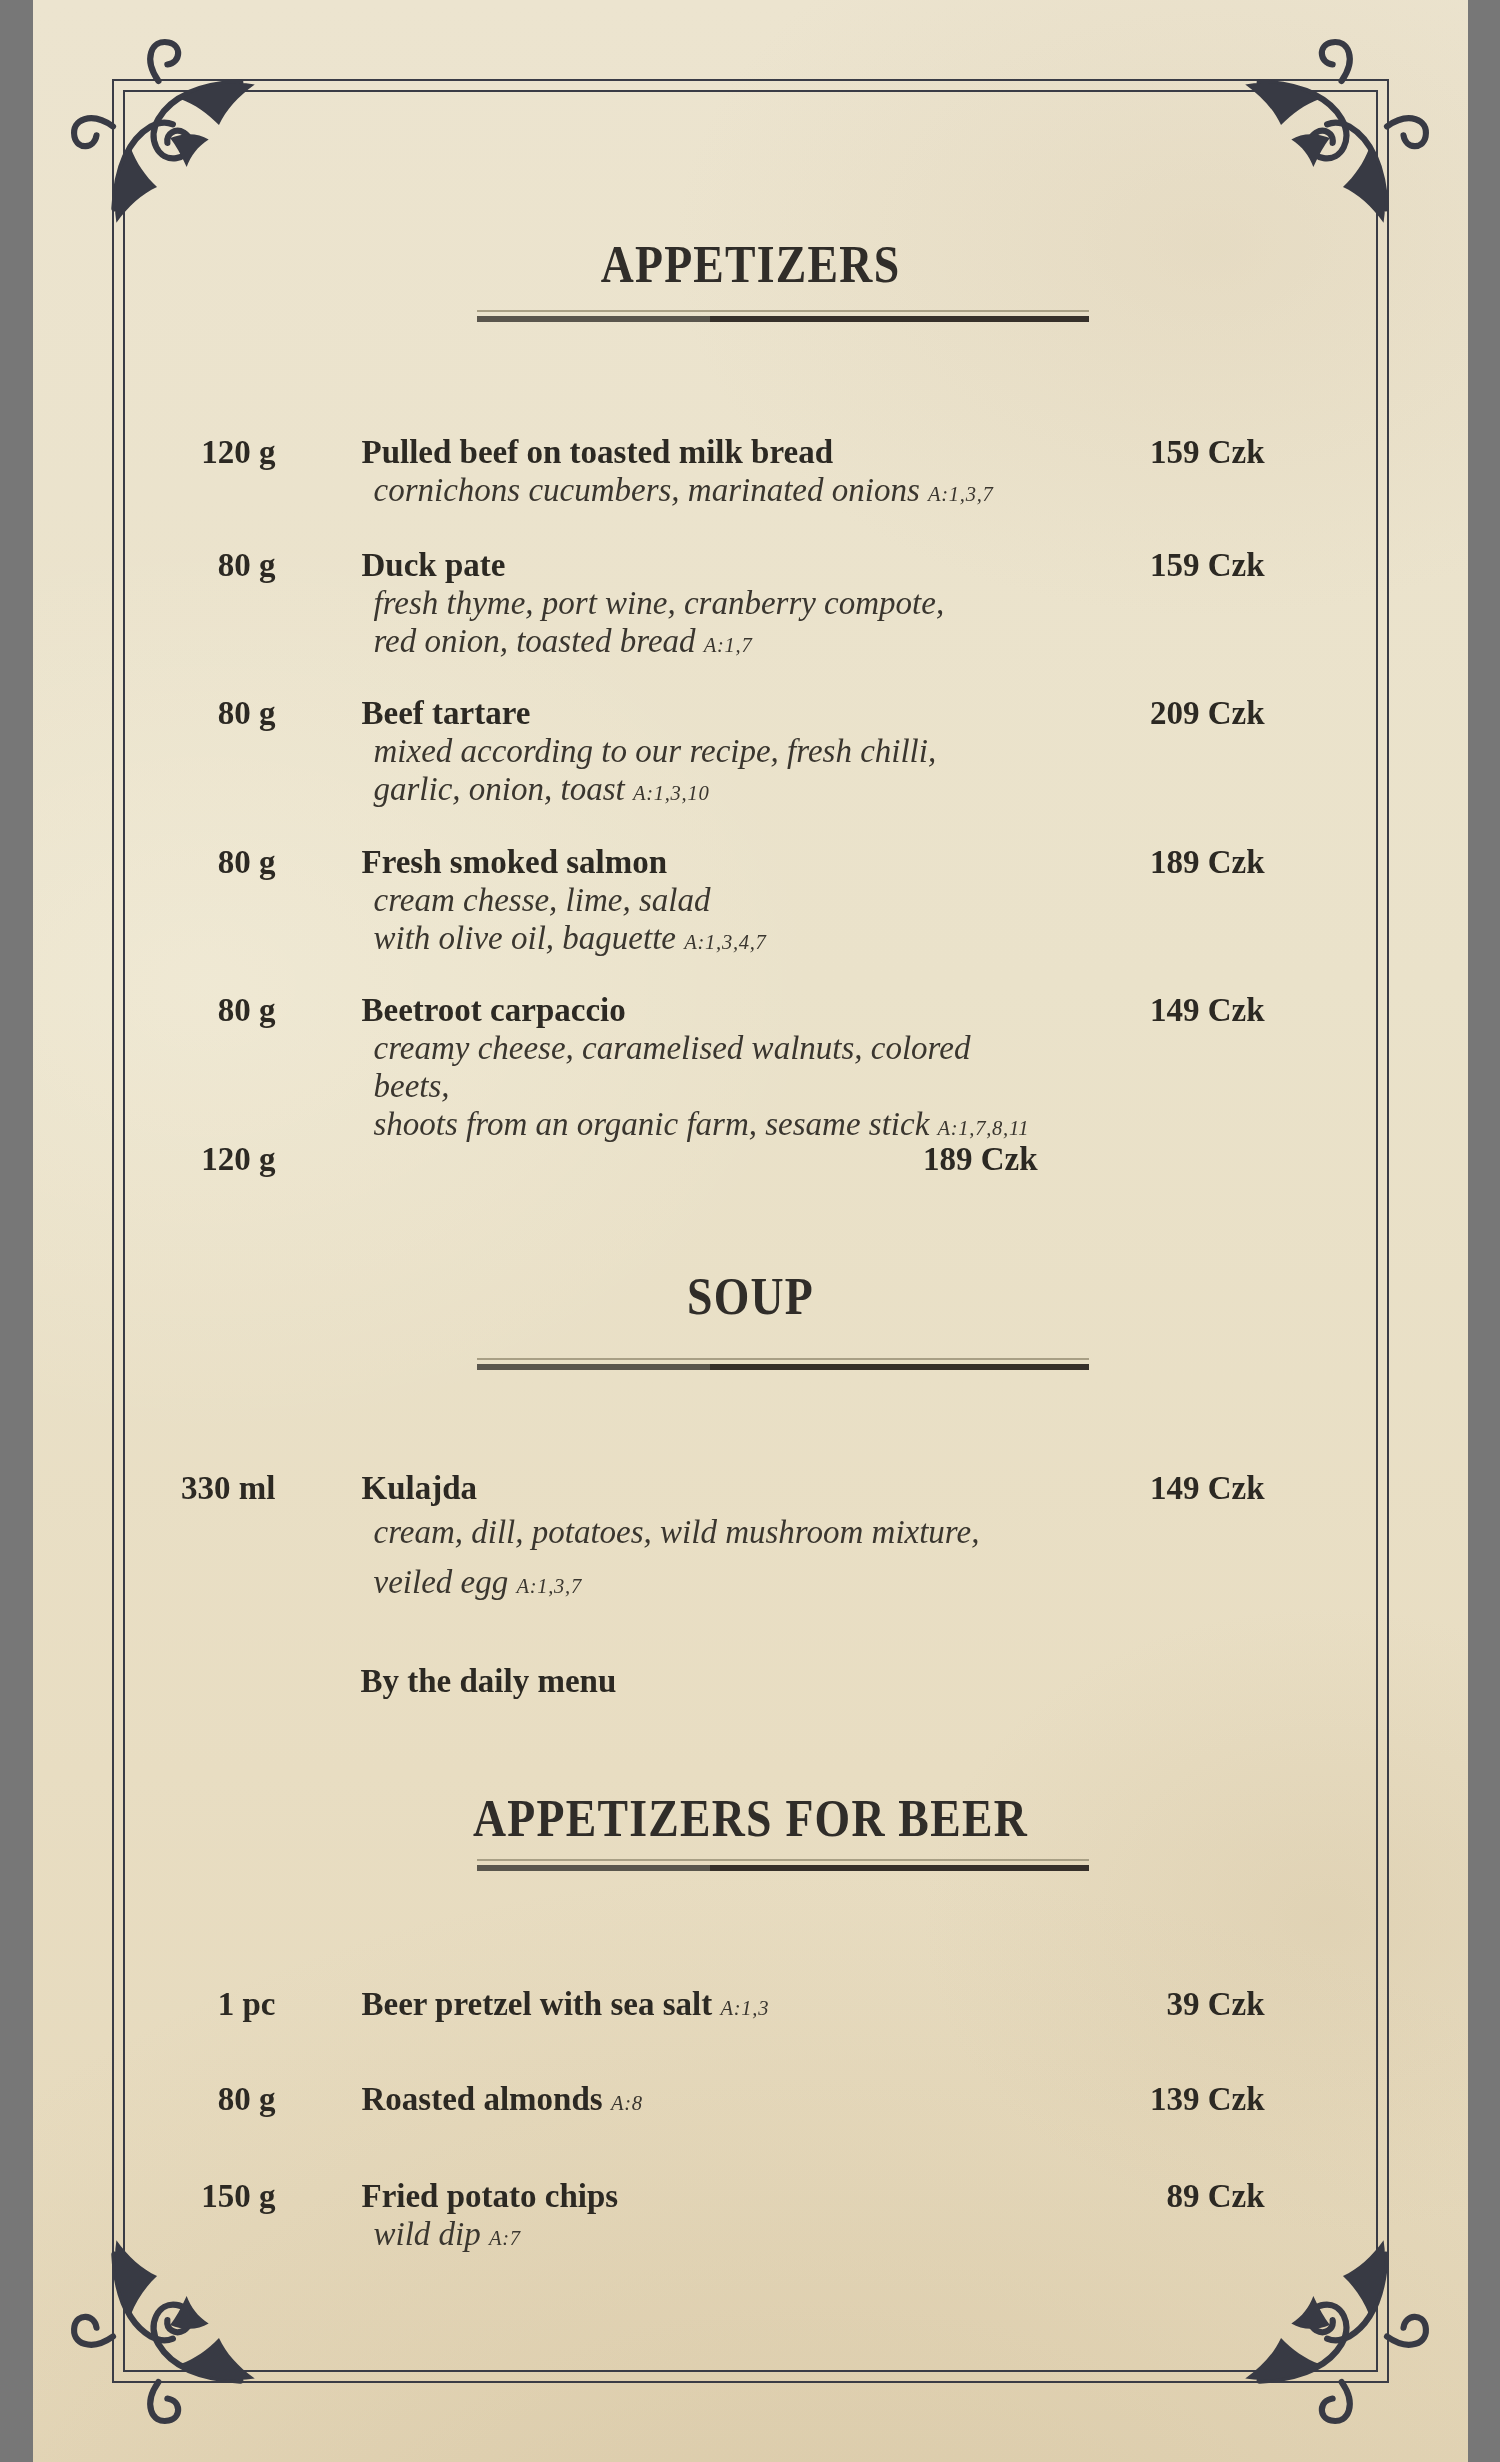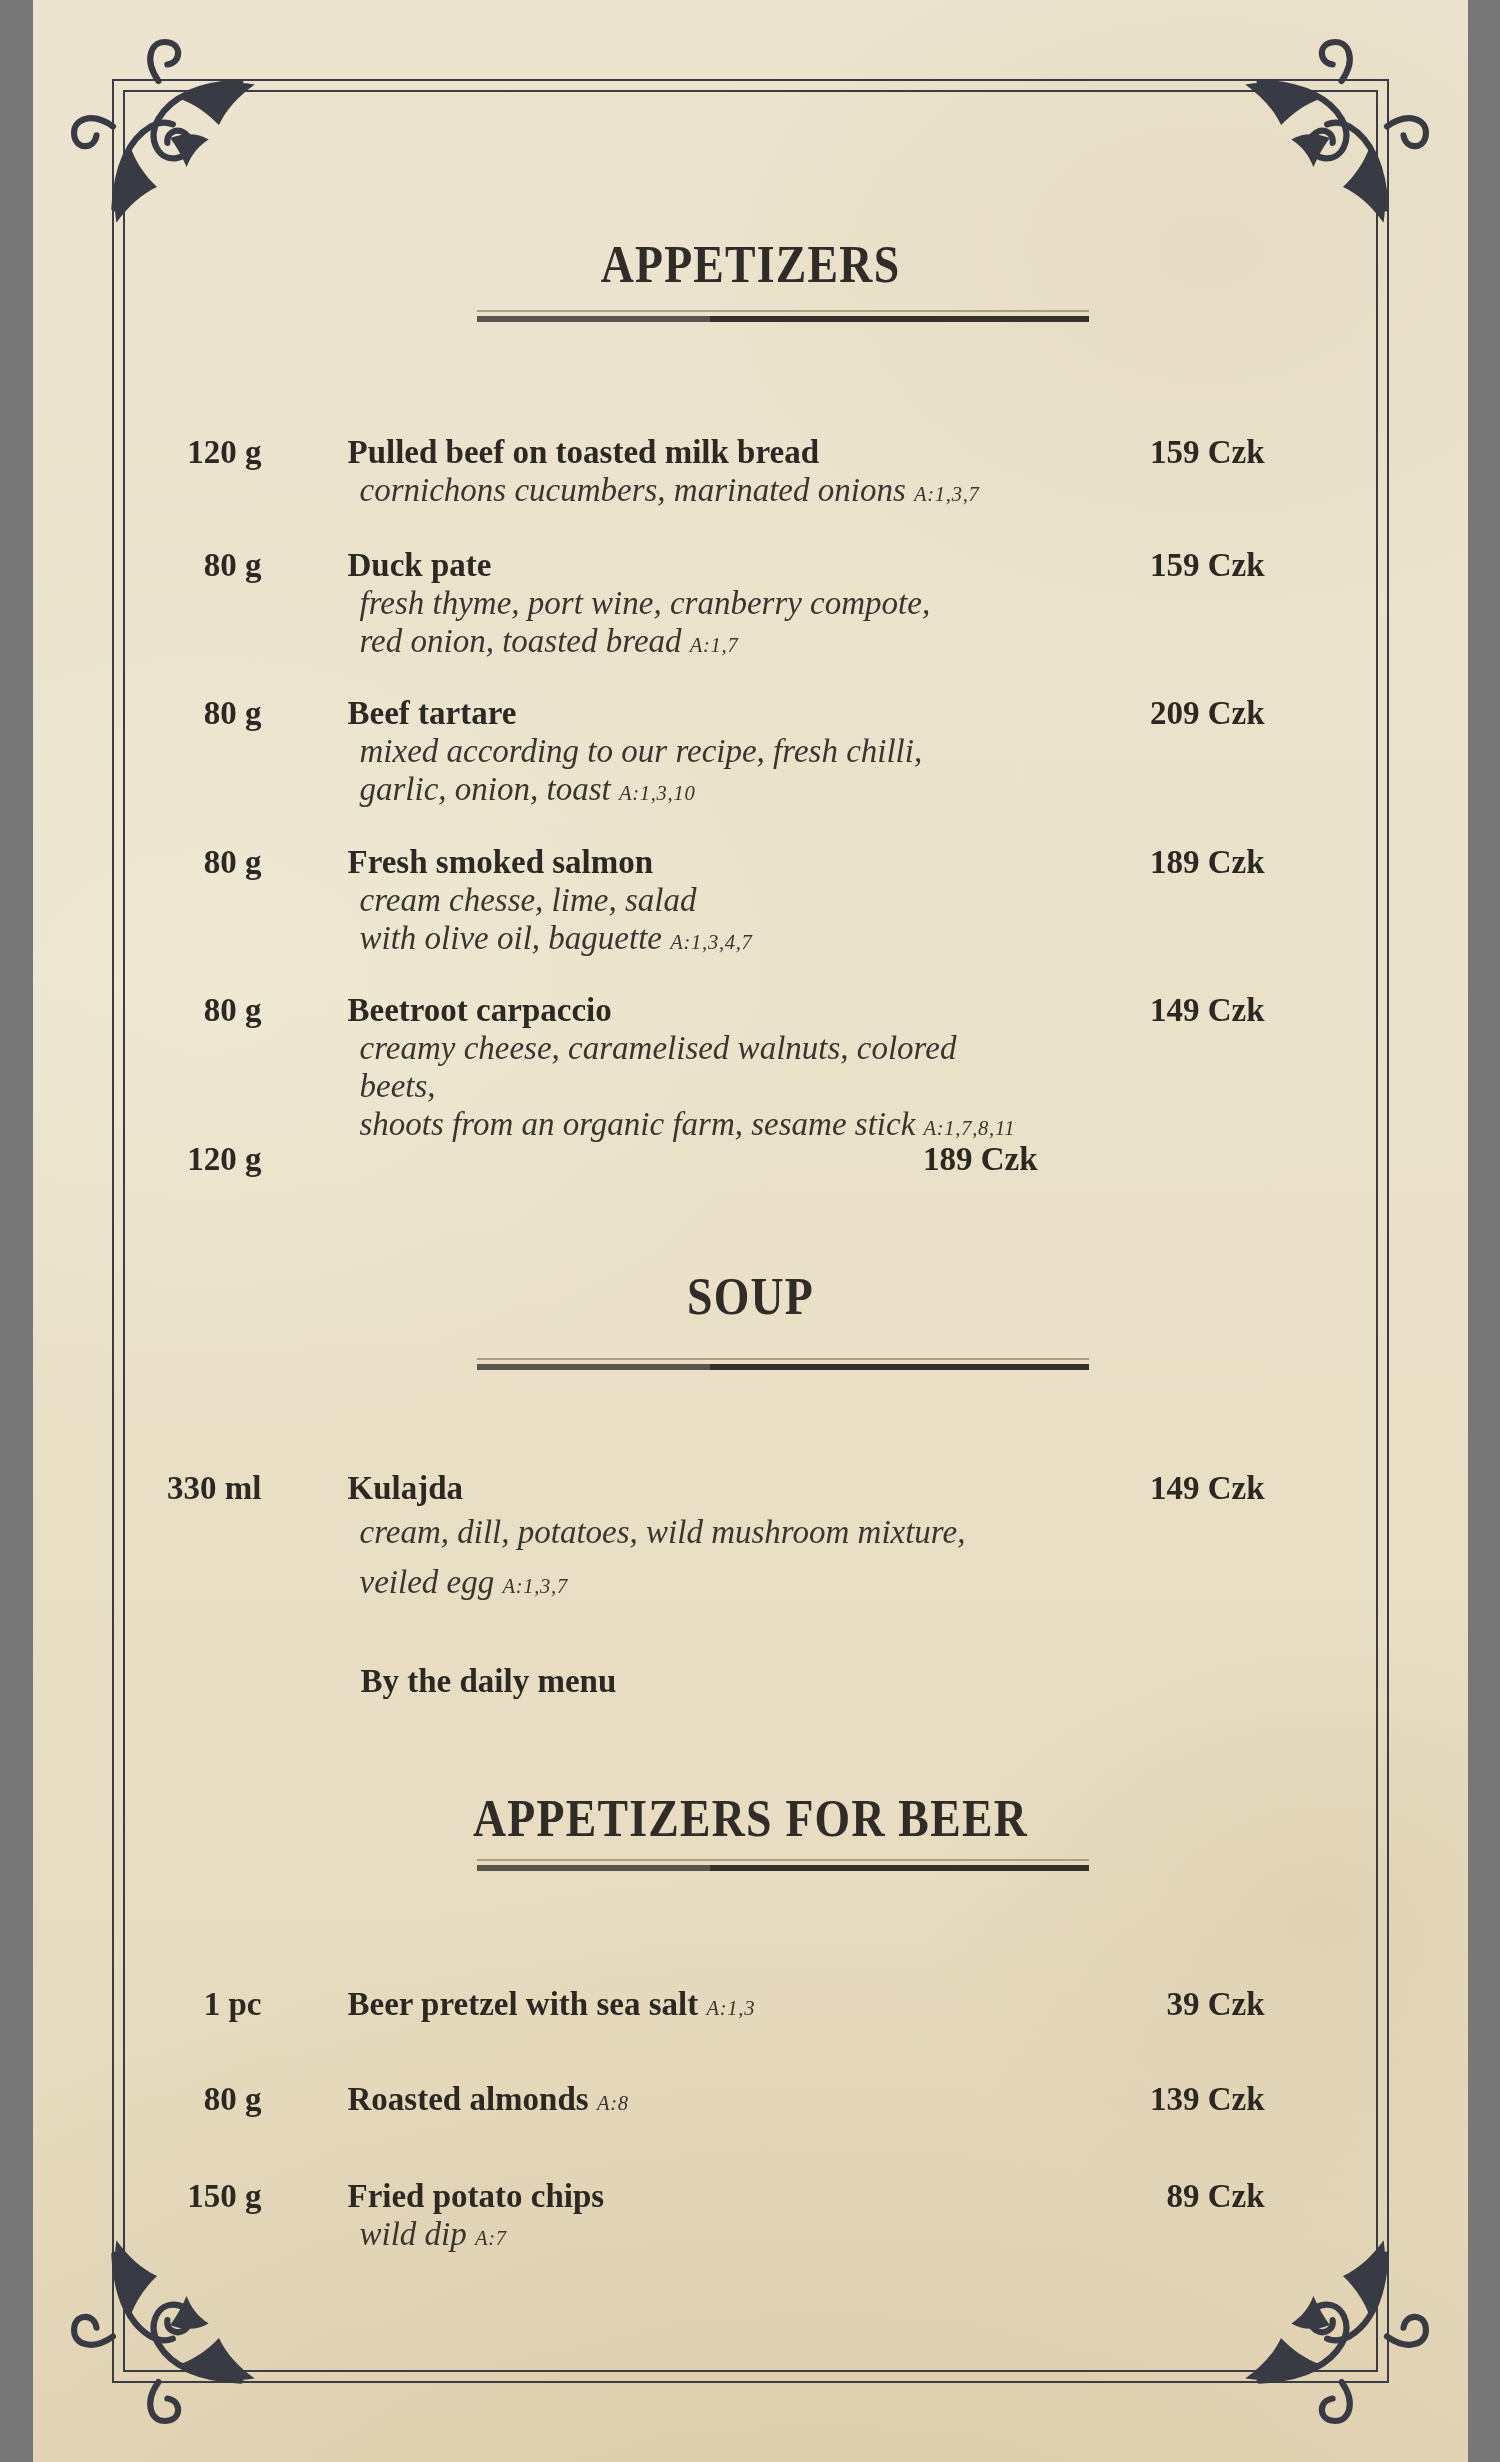--- a/index.html
+++ b/index.html
@@ -32,21 +32,21 @@
     font-size:52px;line-height:55px;font-weight:700;
     letter-spacing:1.4px;color:#302d29;
     transform:scaleX(.88);
   }
   .rule{position:absolute;left:444px;width:612px;height:12.4px;}
   .rule::before{content:"";position:absolute;left:0;right:0;top:0;height:2.1px;background:#a89f85;}
   .rule::after{content:"";position:absolute;left:0;right:0;top:6.2px;height:6.2px;
     background:linear-gradient(to right,#5a564d 0%,#5a564d 38%,#36302a 38%,#36302a 100%);}
   
   .row{
-    position:absolute;left:124px;right:203px;
+    position:absolute;left:138px;right:203px;
     display:grid;grid-template-columns:105px 1fr 227px;
     font-size:33px;line-height:38px;
   }
   .qty{font-weight:700;text-align:right;white-space:nowrap;color:#2c2923;}
   .body{padding-left:86px;}
   .name{font-weight:700;color:#2c2923;text-align:center;}
   .desc{font-style:italic;color:#3a362f;margin-left:12px;}
   .desc-wide{line-height:50px;}
   .alg{font-style:italic;font-size:20.6px;color:#3a362f;letter-spacing:0.7px;}
   .price{font-weight:700;text-align:right;white-space:nowrap;color:#2c2923;}

